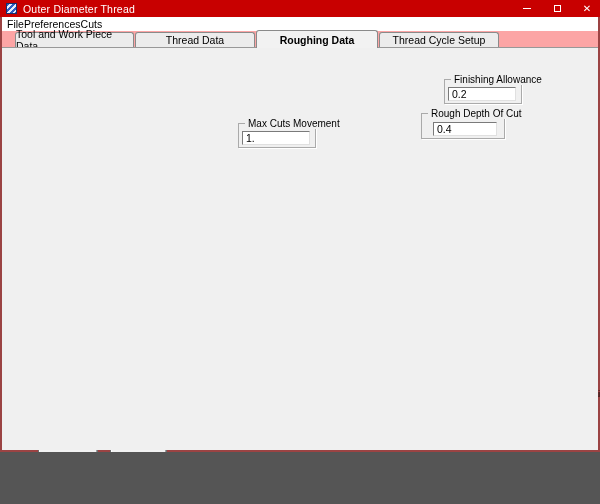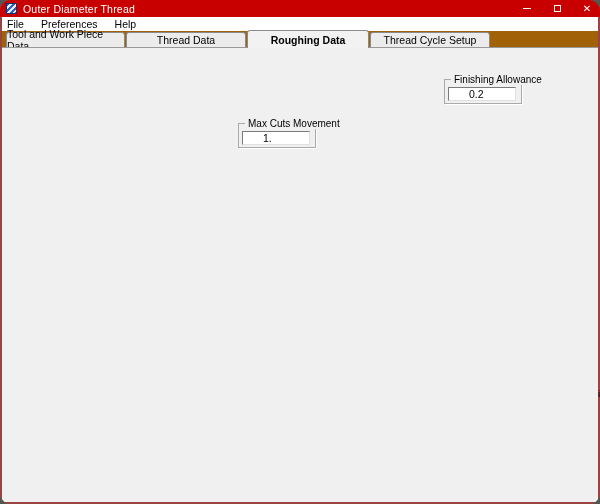--- a/index.html
+++ b/index.html
@@ -1,58 +1,58 @@
 <!DOCTYPE html>
 <html><head>
 <meta charset="utf-8">
 <style>
   * { margin:0; padding:0; box-sizing:border-box; }
   html,body { background:#555; }
   body { font-family:"Liberation Sans","DejaVu Sans",sans-serif; }
   #window {
-    position:relative; width:600px; height:504px; background:#a16207;
-    overflow:hidden; font-size:11px; color:#111;border-radius:11px;
+    position:relative; width:600px; height:452px; background:#fca5a5;
+    overflow:hidden; font-size:11px; color:#111;
   }
   
   .titlebar { position:absolute; left:0; top:0; width:600px; height:17px; background:#c80000; display:flex; align-items:center; }
   .appicon { width:11px; height:11px; margin:0 6px 0 6px;
     background:repeating-linear-gradient(135deg,#2f5fc4 0 2px,#e8eefc 2px 4px); border:1px solid #16306e; }
   .title { color:#fff; font-size:10.5px; letter-spacing:0.2px; }
   .wbtns { position:absolute; right:6px; top:0; height:17px; display:flex; align-items:center; gap:16px; }
   .wbtn { width:14px; height:13px; display:flex; align-items:center; justify-content:center; color:#fff; font-size:10px; }
   .glyph-min { width:8px; height:1px; background:#fff; display:inline-block; }
   .glyph-max { width:7px; height:7px; border:1px solid #fff; display:inline-block; }
   .border-l,.border-r { position:absolute; top:17px; bottom:0; width:2px; background:#9b4343; }
   .border-l { left:0; } .border-r { right:0; }
   .border-b { position:absolute; left:0; right:0; bottom:0; height:2px; background:#9b4343; }
   
-  .menubar { position:absolute; left:2px; right:2px; top:17px; height:14px; background:#ffffff; display:flex; align-items:center; padding-left:5px; gap:17px; }
+  .menubar { position:absolute; left:2px; right:2px; top:17px; height:14px; background:#ffffff; display:flex; align-items:center; padding-left:5px; gap:0; }
   .menuitem { font-size:10.5px; color:#000; }
   
-  .tabstrip { position:absolute; left:4px; right:2px; top:30px; height:18px; }
+  .tabstrip { position:absolute; left:13px; right:2px; top:30px; height:18px; }
   .tab { position:absolute; top:2px; height:15px; background:#ececec; border:1px solid #8a8a8a; border-bottom:none;
     border-radius:3px 3px 0 0; display:flex; align-items:center; justify-content:center; font-size:10.5px; color:#000; z-index:1; }
   .tab.sel { top:0; height:18px; background:#f2f2f2; font-weight:bold; z-index:5; }
   .content { position:absolute; left:2px; right:2px; top:47px; bottom:2px; background:#f0f0f0; border-top:1px solid #989898; z-index:2; }
   
   .group { position:absolute; border:1px solid #b2b2b2; border-radius:2px;
     box-shadow:1px 1px 0 #ffffff, inset 1px 1px 0 #ffffff; }
   .glabel { position:absolute; top:-6px; left:6px; background:#f0f0f0; padding:0 3px; font-size:10.5px; white-space:nowrap; color:#000; }
   .glabel.sm { font-size:10px; }
   
   .opt { position:absolute; display:flex; align-items:center; gap:6px; }
   .radio { width:11px; height:11px; border-radius:50%; background:#fdfdfd; border:1px solid #6e6e6e;
     box-shadow:inset 1px 1px 1px rgba(0,0,0,0.25); position:relative; flex:0 0 auto; }
   .radio.checked::after { content:""; position:absolute; left:2.5px; top:2.5px; width:4px; height:4px; border-radius:50%; background:#000; }
   .checkbox { width:10px; height:10px; background:#fdfdfd; border:1px solid #6e6e6e;
     box-shadow:inset 1px 1px 1px rgba(0,0,0,0.25); flex:0 0 auto; }
   .optlabel { font-size:10px; line-height:11px; color:#000; }
   
   .tbox { position:absolute; background:#fff; border:1px solid; border-color:#7a7a7a #e0e0e0 #e0e0e0 #7a7a7a;
-    font-family:inherit; font-size:10.5px; padding:0 20px; color:#000; }
+    font-family:inherit; font-size:10.5px; padding:0 3px; color:#000; }
   .codebox { position:absolute; background:#fff; border:1px solid; border-color:#7a7a7a #e0e0e0 #e0e0e0 #7a7a7a;
     font-family:inherit; font-size:10.5px; line-height:11.5px; padding:1px 3px; white-space:pre; overflow:hidden; resize:none; color:#000; }
   
   .diagram { position:absolute; left:222px; top:69px; width:326px; height:136px; border:1px solid #cccccc; background:#f1f1f1; }
   .dgroup { position:absolute; border:1px solid #aaaaaa; background:#f0f0f0; box-shadow:1px 1px 0 #fff; z-index:3; }
   .dgroup .glabel { background:#f0f0f0; }
   
   .instr { position:absolute; left:33px; width:575px; font-size:9.5px; letter-spacing:-0.3px; line-height:10.5px; color:#000; }
   
   .btn { position:absolute; background:#f2f2f2; border:1px solid #6f6f6f;
@@ -79,21 +79,21 @@
         </span>
     </span>
   </div>
   <div class="border-l"></div>
   <div class="border-r"></div>
   <div class="border-b"></div>
 
   <div class="menubar">
     <span class="menuitem">File</span>
     <span class="menuitem">Preferences</span>
-    <span class="menuitem">Help</span>
+    <span class="menuitem">Cuts</span>
   </div>
 
   <div class="tabstrip">
     <div class="tab" style="left:2px; width:119px;">Tool and Work Piece Data</div>
     <div class="tab" style="left:122px; width:120px;">Thread Data</div>
     <div class="tab sel" style="left:243px; width:122px;">Roughing Data</div>
     <div class="tab" style="left:366px; width:120px;">Thread Cycle Setup</div>
   </div>
 
   <div class="content"></div>
@@ -187,20 +187,24 @@
   <div class="dgroup" style="left:238px; top:123px; width:78px; height:25px;">
     <span class="glabel sm">Max Cuts Movement</span>
     <input class="tbox" style="left: 3px; top: 7px; width: 68px; height: 14px;" value="1.">
   </div>
 
   <div class="dgroup" style="left:428px; top:79px; width:78px; height:25px;margin-left:16px;">
     <span class="glabel sm">Finishing Allowance</span>
     <input class="tbox" style="left: 3px; top: 7px; width: 68px; height: 14px;" value="0.2">
   </div>
 
+  <div class="dgroup" style="left:421px; top:113px; width:84px; height:26px;">
+    <span class="glabel sm">Rough Depth Of Cut</span>
+    <input class="tbox" style="left: 11px; top: 8px; width: 64px; height: 14px;" value="0.4">
+  </div>
 
   <div class="group" style="left:228px; top:211px; width:113px; height:31px;">
     <span class="glabel sm">First depth cut amount xr</span>
     <div class="opt" style="left:6px; top:4px; width:100px; align-items:center;">
       <span class="checkbox"></span>
       <span class="optlabel" style="width:58px;">Fist depth cut On</span>
     </div>
   </div>
 
   <div class="group" style="left:222px; top:261px; width:142px; height:94px;">

